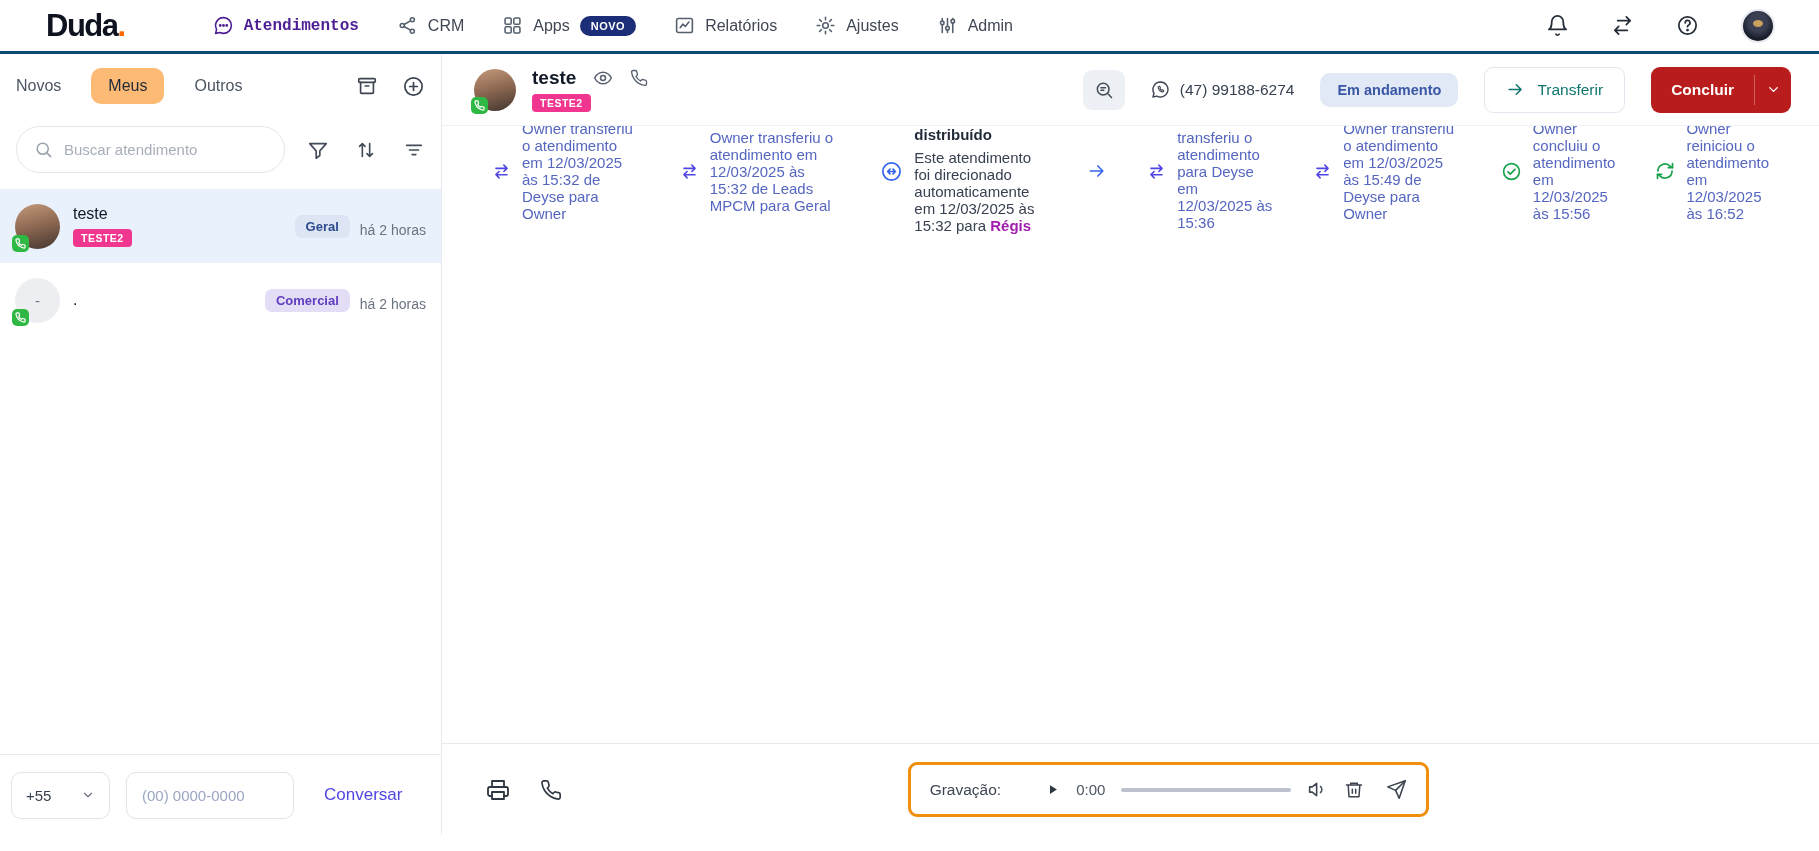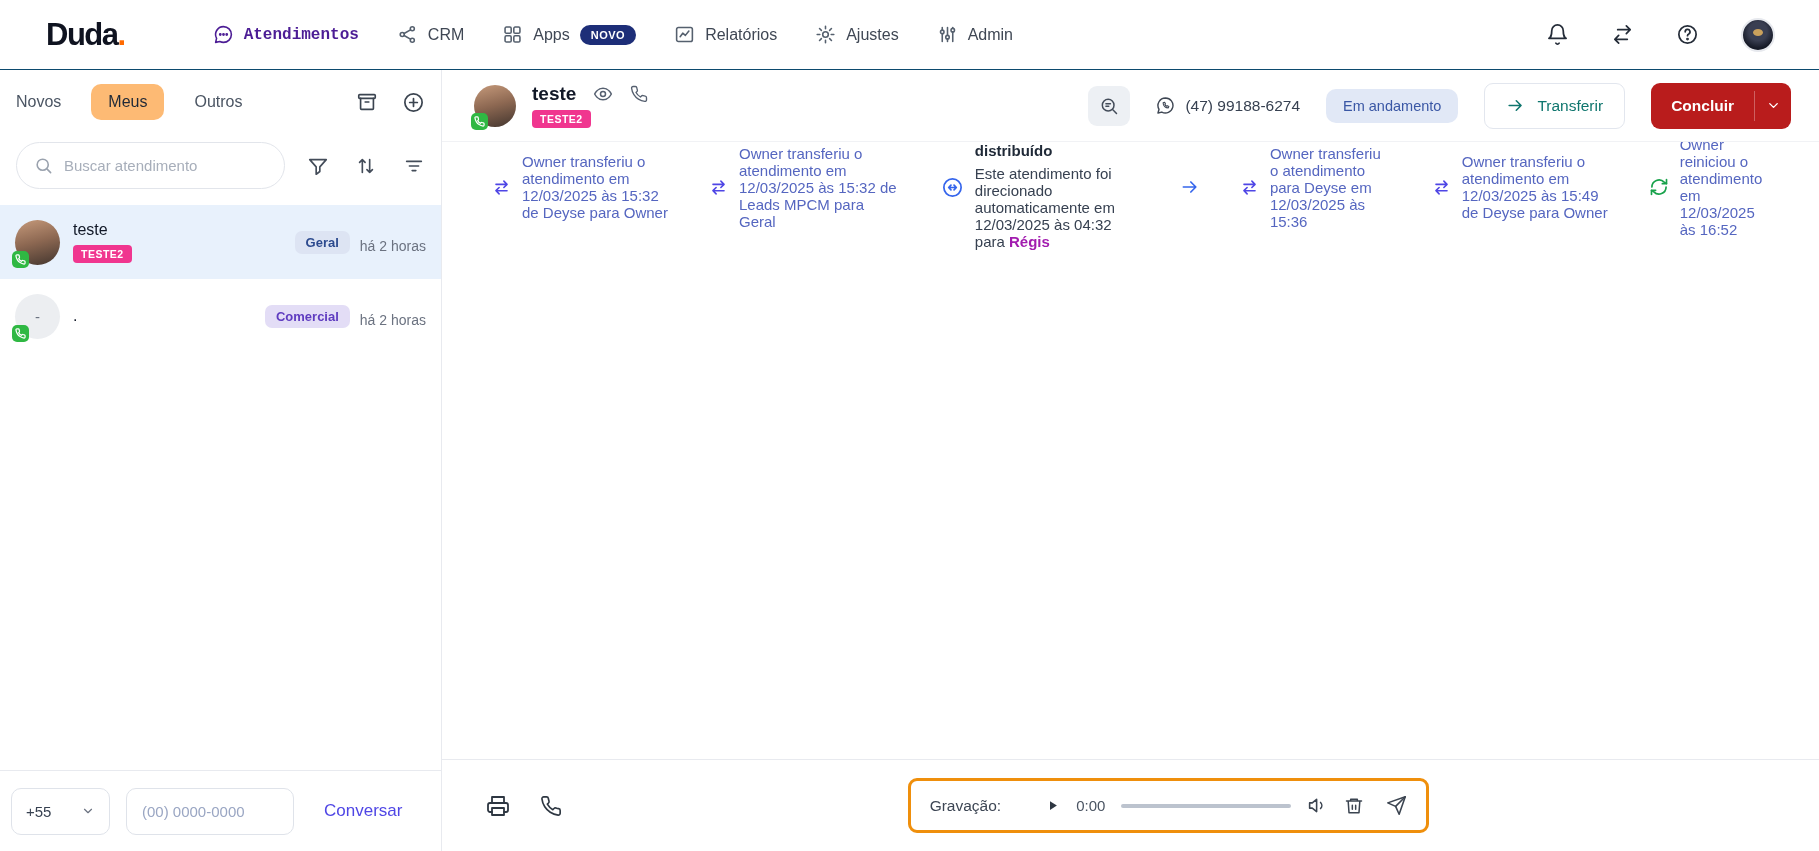--- a/index.html
+++ b/index.html
@@ -1,22 +1,22 @@
 <!DOCTYPE html>
 <html><head>
 <meta charset="utf-8">
 <style>
   * { margin:0; padding:0; box-sizing:border-box; }
   html,body { width:1819px; height:851px; overflow:hidden; background:#fff;
     font-family:"Liberation Sans", sans-serif; color:#1f2937; }
   svg { display:block; }
 
   
-  .navbar { height:70px; display:flex; align-items:center; padding:0 44px 0 46px;
-    background:#fff; border-bottom:1px solid #0c4a6e; }
+  .navbar { height:54px; display:flex; align-items:center; padding:0 44px 0 46px;
+    background:#fff; border-bottom:3px solid #0c4a6e; }
   .logo { font-size:31px; font-weight:800; letter-spacing:-1.5px; color:#0f1320; cursor:pointer; }
   .logo .dot { color:#ff6a00; }
   .nav-items { display:flex; align-items:center; gap:38px; margin-left:88px; }
   .nav-item { display:flex; align-items:center; gap:10px; font-size:16px; color:#3f4754; cursor:pointer; }
   .nav-item .nico { color:#55606e; }
   .nav-item.active, .nav-item.active .nico { color:#4c1d95; font-weight:600;font-family:Liberation Mono, monospace; }
   .novo-badge { background:#1d2e78; color:#fff; font-size:11px; font-weight:700;
     padding:4px 11px; border-radius:999px; letter-spacing:.5px; }
   .nav-right { margin-left:auto; display:flex; align-items:center; gap:42px; color:#242c38; }
   .nav-right .tico { cursor:pointer; }
@@ -87,21 +87,21 @@
     background:linear-gradient(165deg,#c69a7b 0%,#8d6852 48%,#42352e 100%); }
   .ch-id { display:flex; flex-direction:column; gap:5px; margin-left:16px; }
   .ch-name-row { display:flex; align-items:center; gap:17px; }
   .ch-name { font-size:19px; font-weight:600; color:#111827; }
   .ch-name-row .hico { color:#566070; cursor:pointer; }
   .ch-right { margin-left:auto; display:flex; align-items:center; gap:26px; }
   .conv-search-btn { width:42px; height:40px; background:#edf0f4; border:none; border-radius:9px;
     display:flex; align-items:center; justify-content:center; color:#434c59; cursor:pointer; }
   .ch-phone { display:flex; align-items:center; gap:10px; font-size:15.5px; color:#374151; }
   .ch-phone .hico { color:#3f4754; }
-  .status-pill { background:#e1e8f6; color:#3a57a5; font-size:14.5px; font-weight:400;
+  .status-pill { background:#e1e8f6; color:#3a57a5; font-size:14.5px; font-weight:700;
     padding:9px 17px; border-radius:10px; }
   .transfer-btn { height:46px; display:flex; align-items:center; gap:12px; background:#fff;
     border:1px solid #e2e6ee; border-radius:9px; padding:0 21px; color:#0f766e; font-size:15.5px;
     cursor:pointer; font-family:"Liberation Sans", sans-serif; }
   .conclude-btn { height:46px; display:flex; align-items:stretch; background:#b91c1c;
     border:none; border-radius:9px; overflow:hidden; color:#fff; cursor:pointer; padding:0;
     font-family:"Liberation Sans", sans-serif; }
   .conclude-main { display:flex; align-items:center; padding:0 20px; font-size:15.5px; font-weight:600; }
   .conclude-sep { width:1px; background:rgba(255,255,255,.3); margin:8px 0; }
   .conclude-caret { display:flex; align-items:center; justify-content:center; width:36px; }
@@ -433,21 +433,21 @@
         <span class="ev-line"></span>
         <span class="ev-content">
           <span class="eico ico-blue">
             <svg width="23" height="23" viewBox="0 0 24 24" fill="none" stroke="currentColor" stroke-width="1.8" stroke-linecap="round" stroke-linejoin="round">
                 <circle cx="12" cy="12" r="9"></circle>
                 <path d="M8.5 12h7M13.6 9.6L16 12l-2.4 2.4M10.4 9.6L8 12l2.4 2.4"></path>
               </svg>
           </span>
           <span class="dist-text">
             <span class="dist-title">Atendimento distribuído</span>
-            <span class="dist-body"><span>Este atendimento foi direcionado automaticamente em 12/03/2025 às 04:32 para</span> <b>Régis</b></span>
+            <span class="dist-body"><span>Este atendimento foi direcionado automaticamente em 12/03/2025 às 15:32 para</span> <b>Régis</b></span>
           </span>
         </span>
         <span class="ev-line"></span>
       </div>
 
       <div class="event-row">
         <span class="ev-line"></span>
         <span class="ev-content">
           <span class="eico ico-blue">
             <svg width="20" height="20" viewBox="0 0 24 24" fill="none" stroke="currentColor" stroke-width="2" stroke-linecap="round" stroke-linejoin="round">
@@ -477,20 +477,33 @@
           <span class="eico ico-indigo">
             <svg width="19" height="19" viewBox="0 0 24 24" fill="none" stroke="currentColor" stroke-width="2" stroke-linecap="round" stroke-linejoin="round">
                 <path d="M15 4l4 4-4 4M19 8H5M9 20l-4-4 4-4M5 16h14"></path>
               </svg>
           </span>
           <span>Owner transferiu o atendimento em 12/03/2025 às 15:49 de Deyse para Owner</span>
         </span>
         <span class="ev-line"></span>
       </div>
 
+      <div class="event-row">
+        <span class="ev-line"></span>
+        <span class="ev-content">
+          <span class="eico ico-green">
+            <svg width="21" height="21" viewBox="0 0 24 24" fill="none" stroke="currentColor" stroke-width="1.9" stroke-linecap="round" stroke-linejoin="round">
+                <circle cx="12" cy="12" r="9"></circle>
+                <path d="M8 12.5l2.5 2.5L16 9.5"></path>
+              </svg>
+          </span>
+          <span>Owner concluiu o atendimento em 12/03/2025 às 15:56</span>
+        </span>
+        <span class="ev-line"></span>
+      </div>
 
       <div class="event-row">
         <span class="ev-line"></span>
         <span class="ev-content">
           <span class="eico ico-green">
             <svg width="20" height="20" viewBox="0 0 24 24" fill="none" stroke="currentColor" stroke-width="2" stroke-linecap="round" stroke-linejoin="round">
                 <path d="M21 3v5h-5"></path>
                 <path d="M3 21v-5h5"></path>
                 <path d="M3.5 12a8.5 8.5 0 0 1 14.7-5.8L21 8"></path>
                 <path d="M20.5 12a8.5 8.5 0 0 1-14.7 5.8L3 16"></path>

